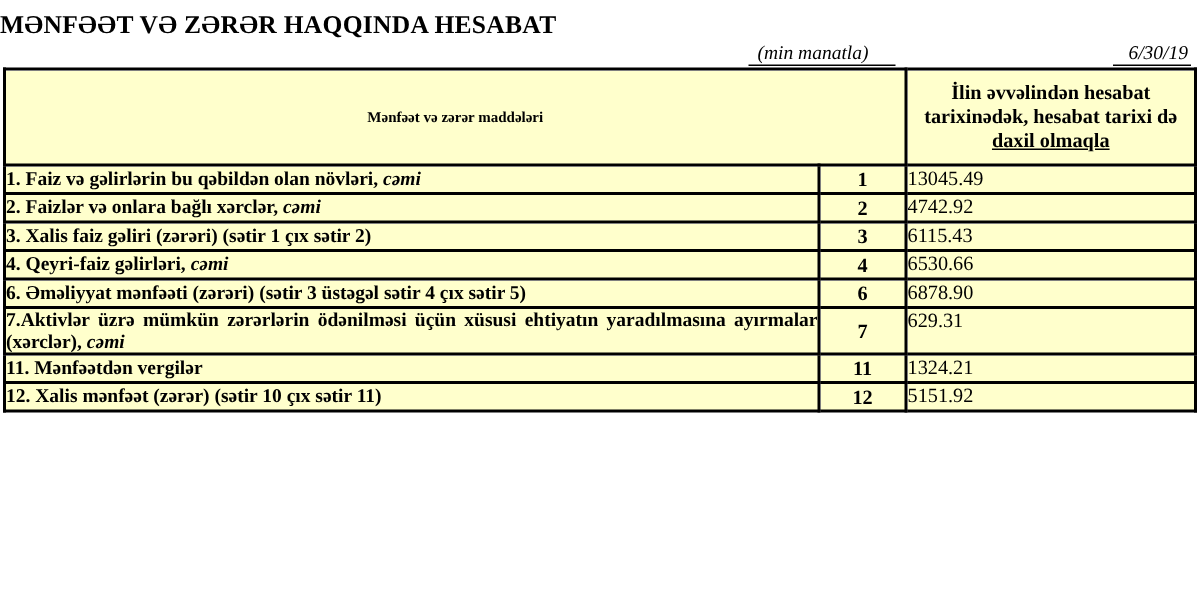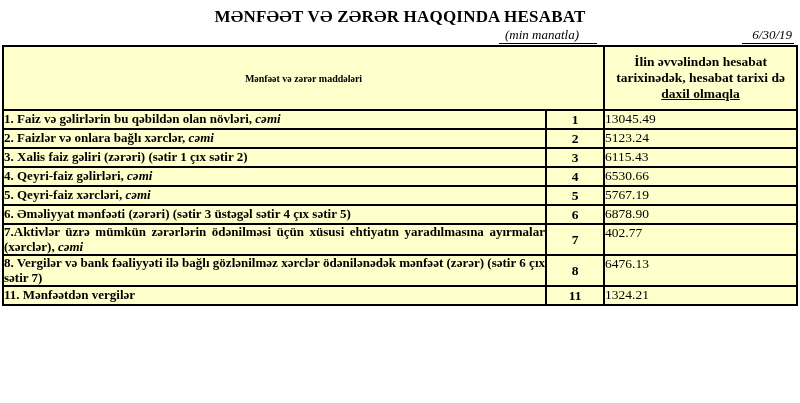--- a/index.html
+++ b/index.html
@@ -12,21 +12,21 @@
   * { box-sizing: border-box; }
   html, body {
     margin: 0; padding: 0;
     width: 800px; height: 403px;
     background: var(--page-bg);
     color: var(--ink);
     font-family: "Liberation Serif", "DejaVu Serif", serif;
     overflow: hidden;
   }
   .title {
-    text-align: center;
+    text-align: left;
     font-weight: bold;
     font-size: 17px;
     margin: 7px 0 1px 0;
     letter-spacing: 0.2px;
   }
   .subrow { position: relative; height: 17px; }
   .unit-note {
     position: absolute;
     right: 203px; bottom: 1px;
     font-style: italic;
@@ -125,51 +125,46 @@
   </thead>
   <tbody>
       <tr class="data-row">
     <td class="lbl"><span class="lbl-main">1. Faiz və gəlirlərin bu qəbildən olan növləri, </span><span class="lbl-italic">cəmi</span></td>
     <td class="num">1</td>
     <td class="val">13045.49</td>
   </tr>
       <tr class="data-row">
     <td class="lbl"><span class="lbl-main">2. Faizlər və onlara bağlı xərclər, </span><span class="lbl-italic">cəmi</span></td>
     <td class="num">2</td>
-    <td class="val">5123.24</td>
+    <td class="val">4742.92</td>
   </tr>
       <tr class="data-row">
     <td class="lbl"><span class="lbl-main">3. Xalis faiz gəliri (zərəri) (sətir 1 çıx sətir 2)</span><span class="lbl-italic"></span></td>
     <td class="num">3</td>
     <td class="val">6115.43</td>
   </tr>
       <tr class="data-row">
     <td class="lbl"><span class="lbl-main">4. Qeyri-faiz gəlirləri, </span><span class="lbl-italic">cəmi</span></td>
     <td class="num">4</td>
     <td class="val">6530.66</td>
   </tr>
       <tr class="data-row">
-    <td class="lbl"><span class="lbl-main">5. Qeyri-faiz xərcləri, </span><span class="lbl-italic">cəmi</span></td>
-    <td class="num">5</td>
-    <td class="val">5767.19</td>
-  </tr>
-      <tr class="data-row">
     <td class="lbl"><span class="lbl-main">6. Əməliyyat mənfəəti (zərəri) (sətir 3 üstəgəl sətir 4 çıx sətir 5)</span><span class="lbl-italic"></span></td>
     <td class="num">6</td>
     <td class="val">6878.90</td>
   </tr>
       <tr class="data-row twoline">
     <td class="lbl"><span class="lbl-main">7.Aktivlər üzrə mümkün zərərlərin ödənilməsi üçün xüsusi ehtiyatın yaradılmasına ayırmalar (xərclər), </span><span class="lbl-italic">cəmi</span></td>
     <td class="num">7</td>
-    <td class="val">402.77</td>
-  </tr>
-      <tr class="data-row twoline">
-    <td class="lbl"><span class="lbl-main">8. Vergilər və bank fəaliyyəti ilə bağlı gözlənilməz xərclər ödənilənədək mənfəət (zərər) (sətir 6 çıx sətir 7)</span><span class="lbl-italic"></span></td>
-    <td class="num">8</td>
-    <td class="val">6476.13</td>
+    <td class="val">629.31</td>
   </tr>
       <tr class="data-row">
     <td class="lbl"><span class="lbl-main">11. Mənfəətdən vergilər</span><span class="lbl-italic"></span></td>
     <td class="num">11</td>
     <td class="val">1324.21</td>
   </tr>
+      <tr class="data-row">
+    <td class="lbl"><span class="lbl-main">12. Xalis mənfəət (zərər) (sətir 10 çıx sətir 11)</span><span class="lbl-italic"></span></td>
+    <td class="num">12</td>
+    <td class="val">5151.92</td>
+  </tr>
     </tbody>
 </table>
 
 </body></html>

